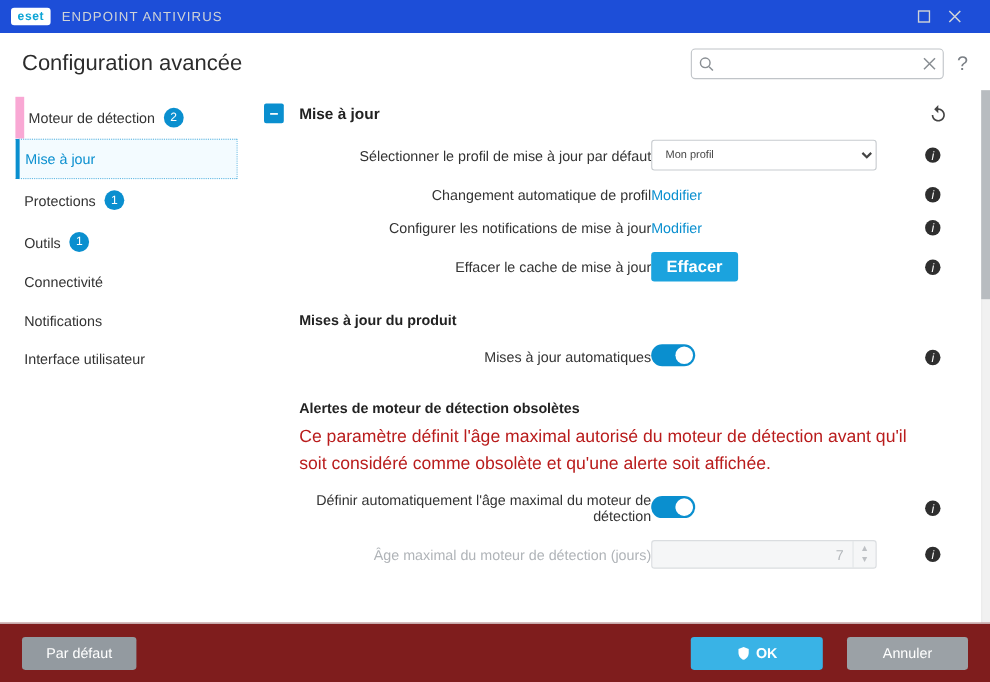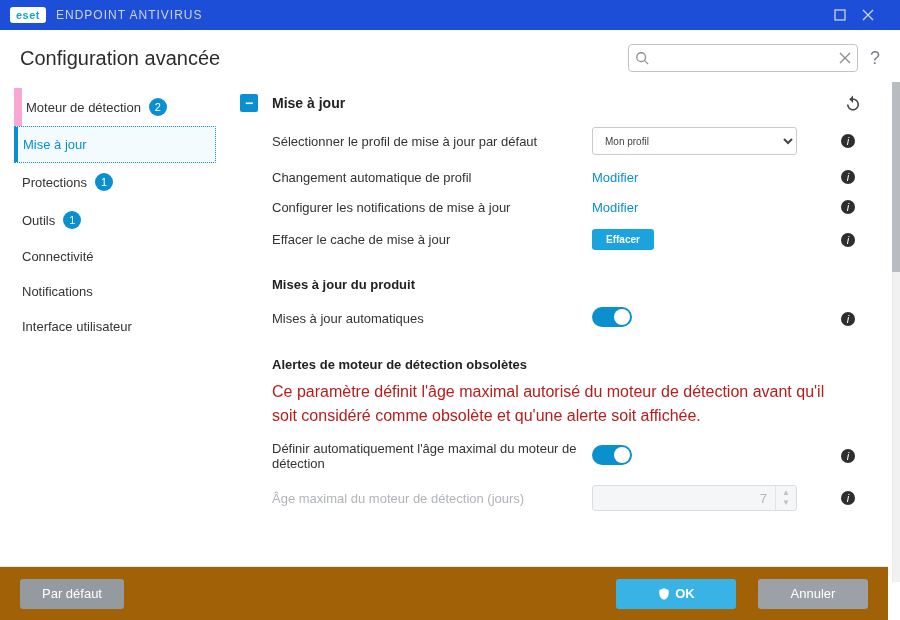--- a/index.html
+++ b/index.html
@@ -32,39 +32,39 @@
   .scroll-thumb { position: absolute; right: 0; top: 0; width: 8px; height: 190px; background: #b8bcc0; border-radius: 0; }
   .main-inner { padding-right: 18px; height: 100%; overflow: hidden; }
 
   .sec-header { display: flex; align-items: center; padding: 8px 0; }
   .collapse-btn { width: 18px; height: 18px; background: #0a8fcf; color: #fff; display: inline-flex; align-items: center; justify-content: center; font-weight: 700; border-radius: 2px; font-size: 14px; }
   .sec-title { margin-left: 14px; font-size: 14px; font-weight: 700; color: #222; }
   .sec-header .spacer { flex: 1; }
   .revert { color: #555; }
 
   .row { display: flex; align-items: center; padding: 7px 0 7px 32px; font-size: 13px; color: #333; }
-  .row .label { flex: 0 0 320px; }
+  .row .label { flex: 0 0 320px; text-align: right; }
   .row .label.muted { color: #b0b4b8; }
   .row .control { flex: 1; }
   .row .info { width: 22px; text-align: right; color: #3b3b3b; }
 
   .subhead { font-size: 13px; font-weight: 700; color: #222; padding: 20px 0 8px 32px; }
   .desc { font-size: 16px; color: #b91c1c; padding: 0 20px 6px 32px; line-height: 1.5; }
 
   select.profile { width: 205px; height: 28px; border: 1px solid #c7cbcf; border-radius: 3px; padding: 0 8px; font-size: 10px; background: #fff; color: #444; }
   .link { color: #0a8fcf; cursor: pointer; }
-  .btn-clear { background: #1ba3de; color: #fff; border: none; border-radius: 3px; padding: 5px 14px; font-size: 10px; font-weight: 600; cursor: pointer; }
+  .btn-clear { background: #1ba3de; color: #fff; border: none; border-radius: 3px; padding: 5px 14px; font-size: 15px; font-weight: 600; cursor: pointer; }
   .toggle { width: 40px; height: 20px; border-radius: 10px; background: #0a8fcf; position: relative; display: inline-block; }
   .toggle::after { content: ""; position: absolute; right: 2px; top: 2px; width: 16px; height: 16px; background: #fff; border-radius: 50%; }
   .spinner { width: 205px; height: 26px; border: 1px solid #dadde0; border-radius: 3px; background: #f5f6f7; display: flex; align-items: center; }
   .spinner .val { flex: 1; text-align: right; padding-right: 8px; color: #b4b8bc; font-size: 13px; border-right: 1px solid #e1e4e7; height: 100%; display:flex; align-items:center; justify-content:flex-end;}
   .spinner .arrows { width: 20px; display: flex; flex-direction: column; }
   .spinner .arrows span { font-size: 8px; text-align: center; color: #bdc0c4; line-height: 10px; cursor: pointer; }
 
-  .footer { position: absolute; bottom: 0; left: 0; right: 12px; height: 54px; background: #a16207; display: flex; align-items: center; padding: 0 20px; border-top: 1px solid #e5e7e9; }
+  .footer { position: absolute; bottom: 0; left: 0; right: 0; height: 54px; background: #7f1d1d; display: flex; align-items: center; padding: 0 20px; border-top: 1px solid #e5e7e9; }
   .btn { height: 30px; padding: 0 22px; border-radius: 3px; font-size: 13px; cursor: pointer; display: inline-flex; align-items: center; justify-content: center; }
   .btn-default { background: #939aa0; color: #fff; border: none; }
   .btn-ok { background: #39b3e6; color: #fff; border: none; font-weight: 600; min-width: 120px; margin-right: 22px;}
   .btn-ok svg { margin-right: 4px; }
   .btn-cancel { background: #9ba1a6; color: #fff; border: none; min-width: 110px; }
   .footer .spacer { flex: 1; }
 
   .info svg, .revert svg, .help-icon svg, .searchbox svg, .win-btn svg { display:block; }
 </style>
 </head>

